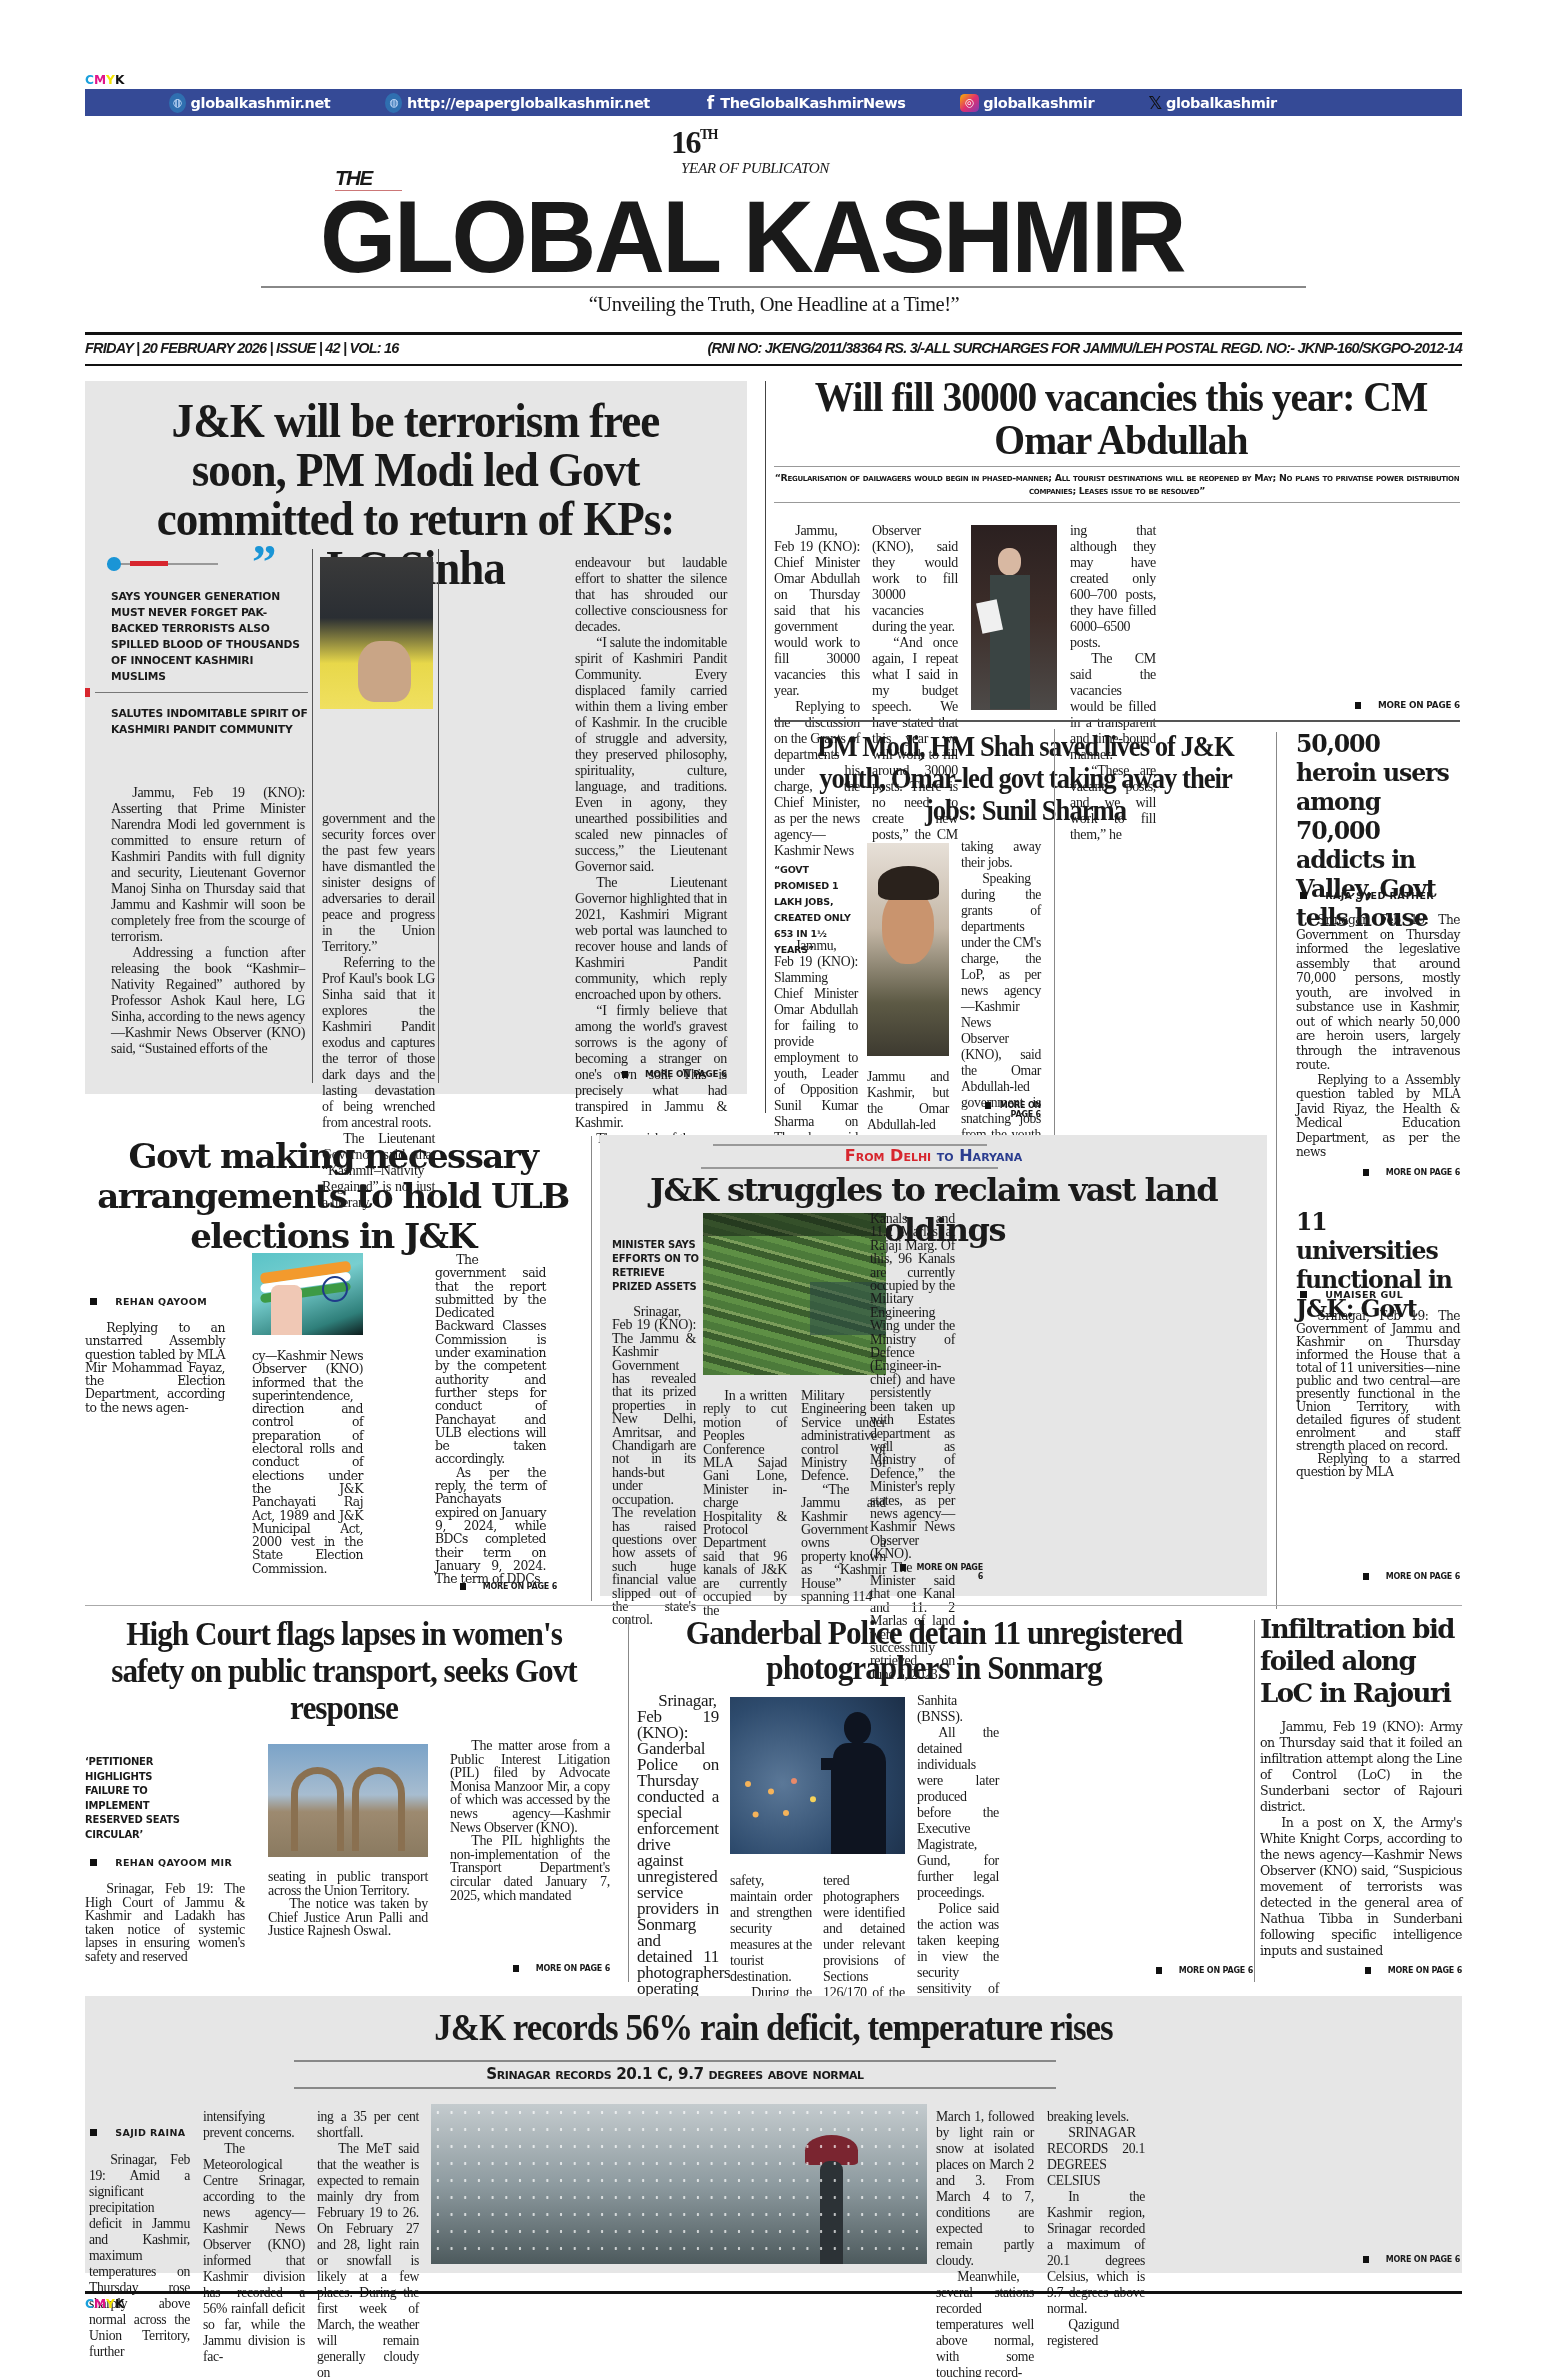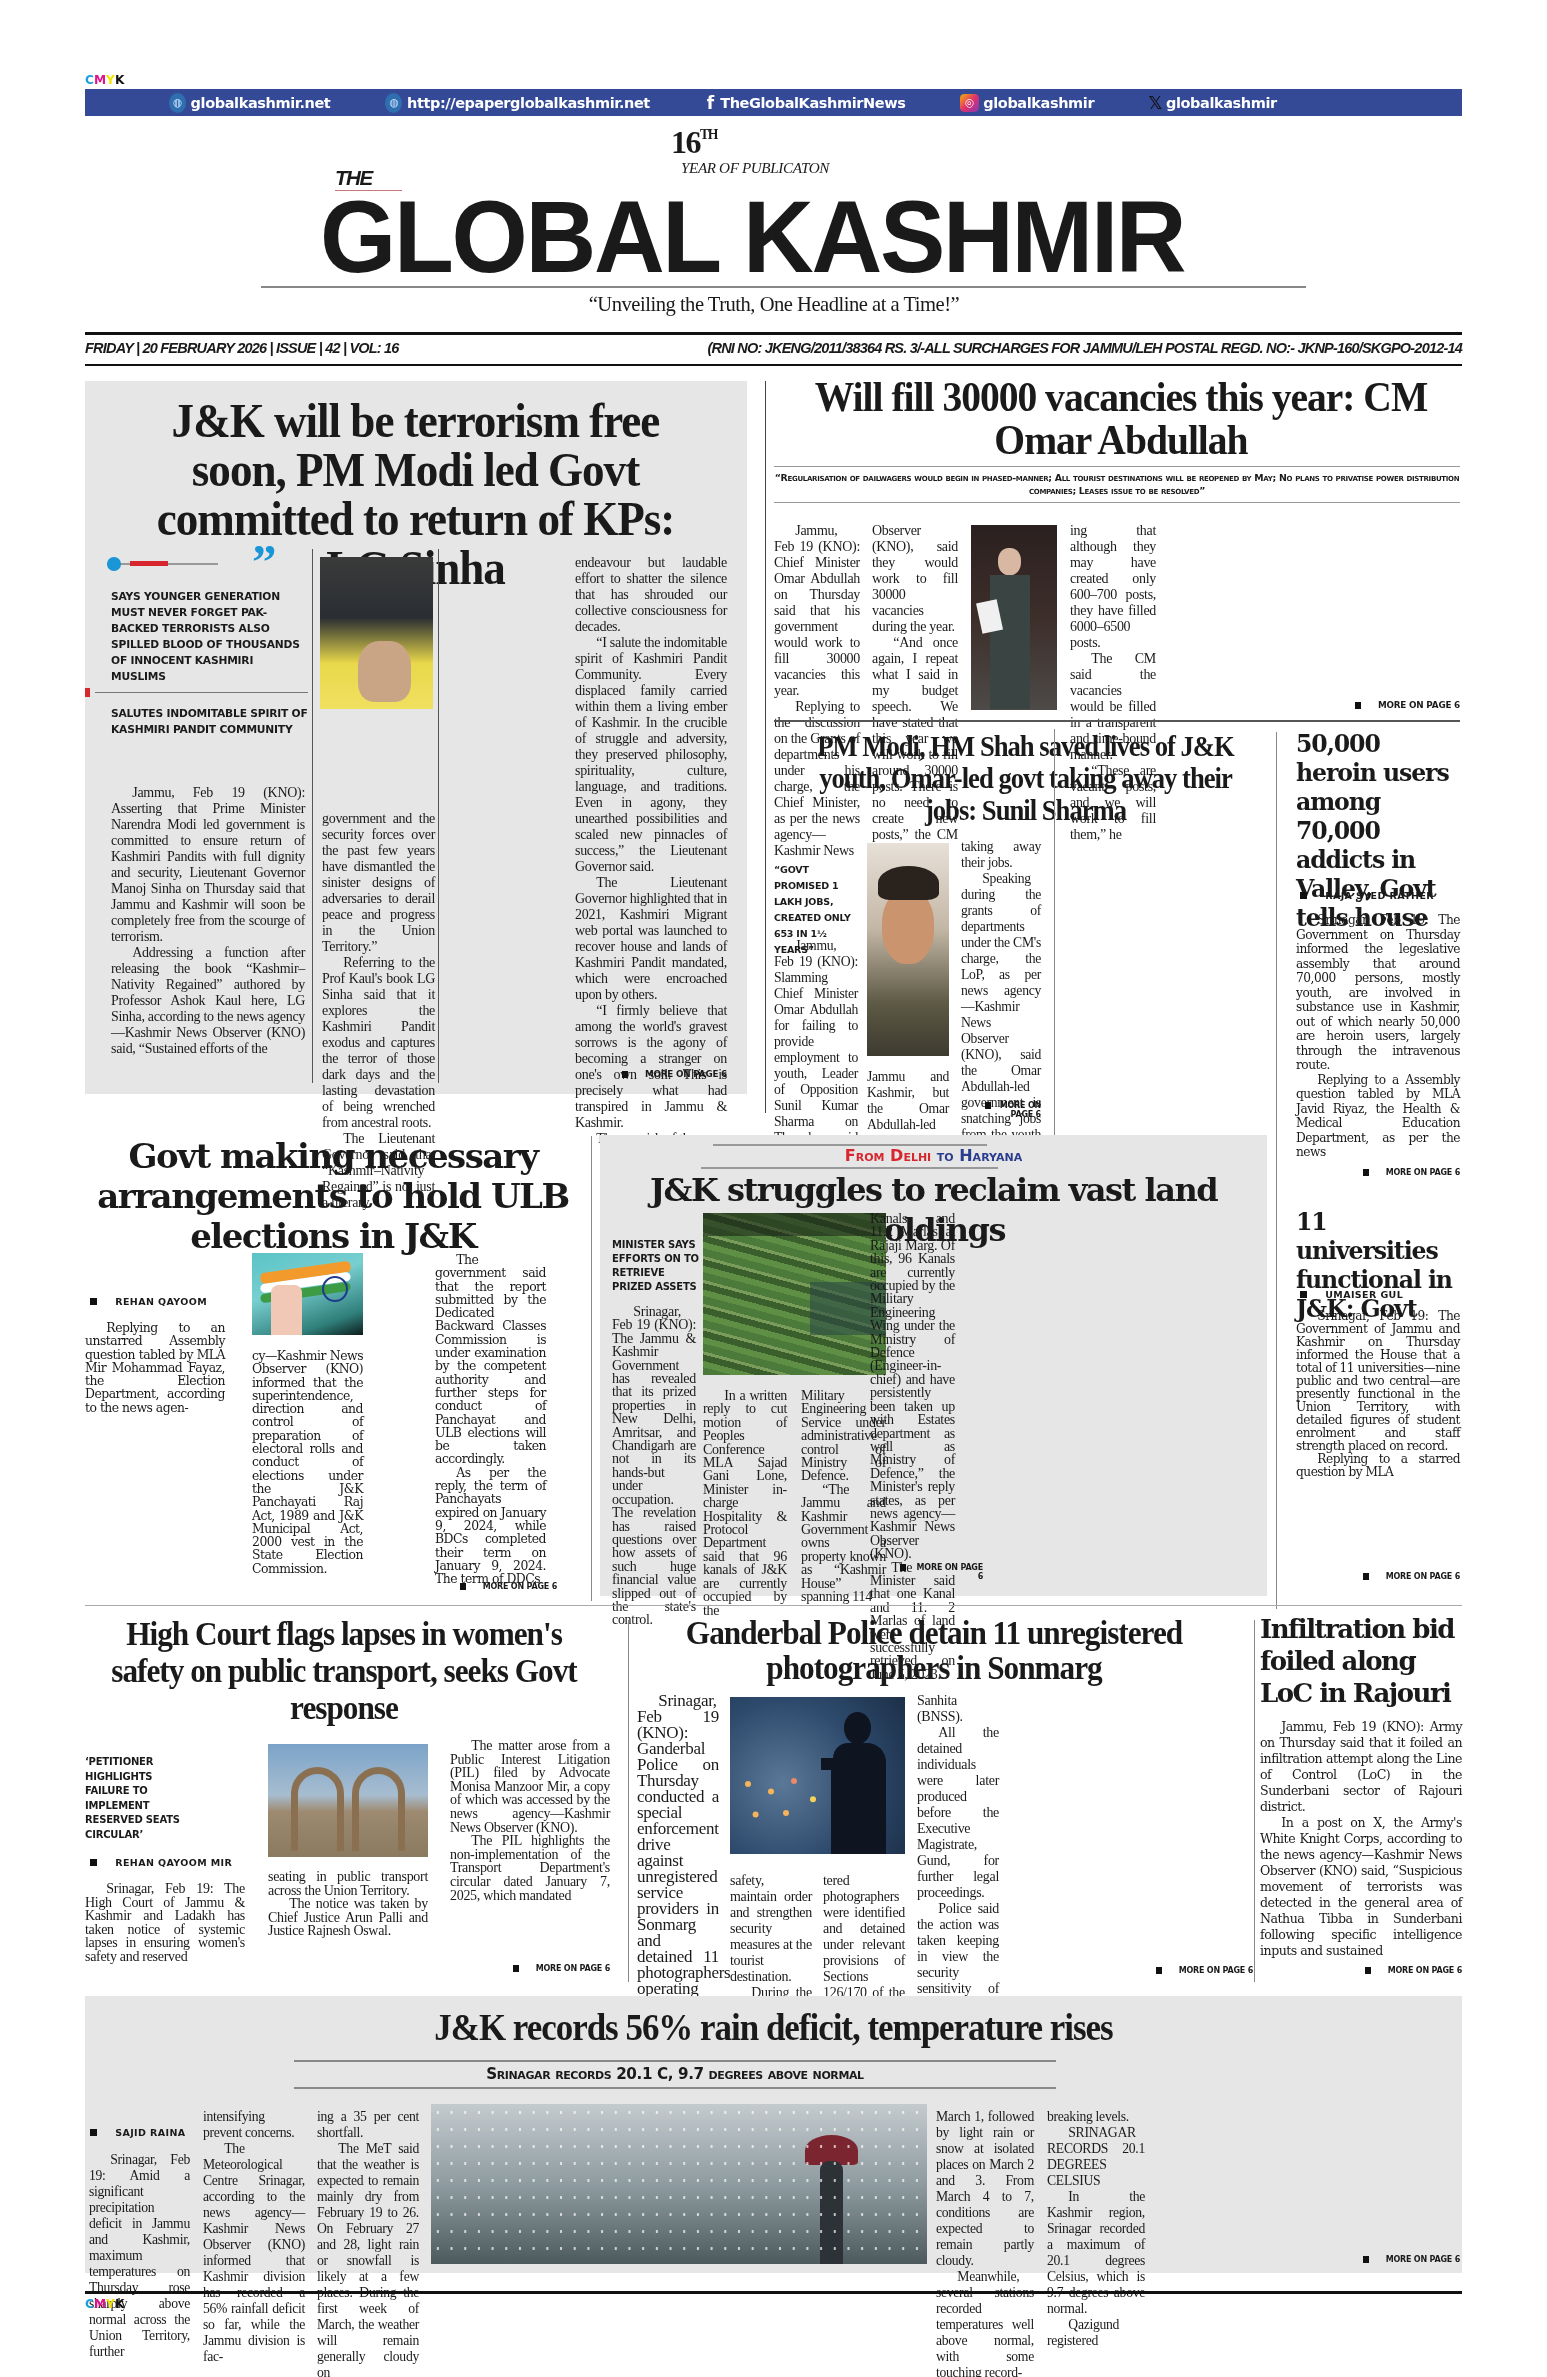--- a/index.html
+++ b/index.html
@@ -103,21 +103,21 @@
   <p>Referring to the Prof Kaul's book LG Sinha said that it explores the Kashmiri Pandit exodus and captures the terror of those dark days and the lasting devastation of being wrenched from ancestral roots.</p>
   <p>The Lieutenant Governor said that “Kashmir–Nativity Regained” is not just a literary</p>
 </div>
 <div class="abs vline" style="left:438px;top:549px;height:534px"></div>
 <div class="abs col" style="left:347px;top:555px;width:0px"></div>
 
 <div class="abs col" style="left:442px;top:555px;width:0"></div>
 <div class="abs col" style="left:575px;top:555px;width:152px">
   <p class="ni">endeavour but laudable effort to shatter the silence that has shrouded our collective consciousness for decades.</p>
   <p>“I salute the indomitable spirit of Kashmiri Pandit Community. Every displaced family carried within them a living ember of Kashmir. In the crucible of struggle and adversity, they preserved philosophy, spirituality, culture, language, and traditions. Even in agony, they unearthed possibilities and scaled new pinnacles of success,” the Lieutenant Governor said.</p>
-  <p>The Lieutenant Governor highlighted that in 2021, Kashmiri Migrant web portal was launched to recover house and lands of Kashmiri Pandit mandated, which were encroached upon by others.</p>
+  <p>The Lieutenant Governor highlighted that in 2021, Kashmiri Migrant web portal was launched to recover house and lands of Kashmiri Pandit community, which reply encroached upon by others.</p>
   <p>“I firmly believe that among the world's gravest sorrows is the agony of becoming a stranger on one's own soil. This is precisely what had transpired in Jammu &amp; Kashmir.</p>
   <p>The anguish of the</p>
 </div>
 <div class="abs more" style="left:575px;top:1069px;width:152px"><span class="sq"></span><span>MORE ON PAGE 6</span></div>
 
 <div class="abs vline" style="left:765px;top:381px;height:732px;background:#444"></div>
 <div class="abs hl" style="left:778px;top:375px;width:686px;font-size:43px;line-height:43px">Will fill 30000 vacancies this year: CM Omar Abdullah</div>
 <div class="abs hline" style="left:774px;top:466px;width:686px;height:0.8px;background:#999"></div>
 <div class="abs" style="left:774px;top:471px;width:686px;text-align:center;font-family:'DejaVu Sans',sans-serif;font-weight:bold;font-size:9.4px;line-height:13px;font-variant:small-caps;letter-spacing:-0.3px">“Regularisation of dailwagers would begin in phased-manner; All tourist destinations will be reopened by May; No plans to privatise power distribution companies; Leases issue to be resolved”</div>
 <div class="abs hline" style="left:774px;top:502px;width:686px;height:0.8px;background:#999"></div>

